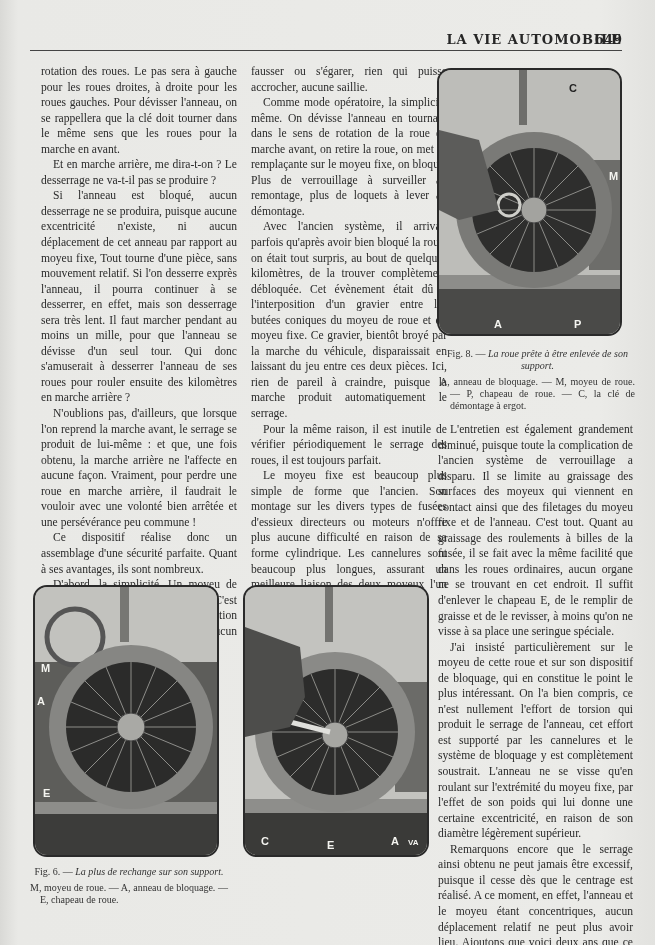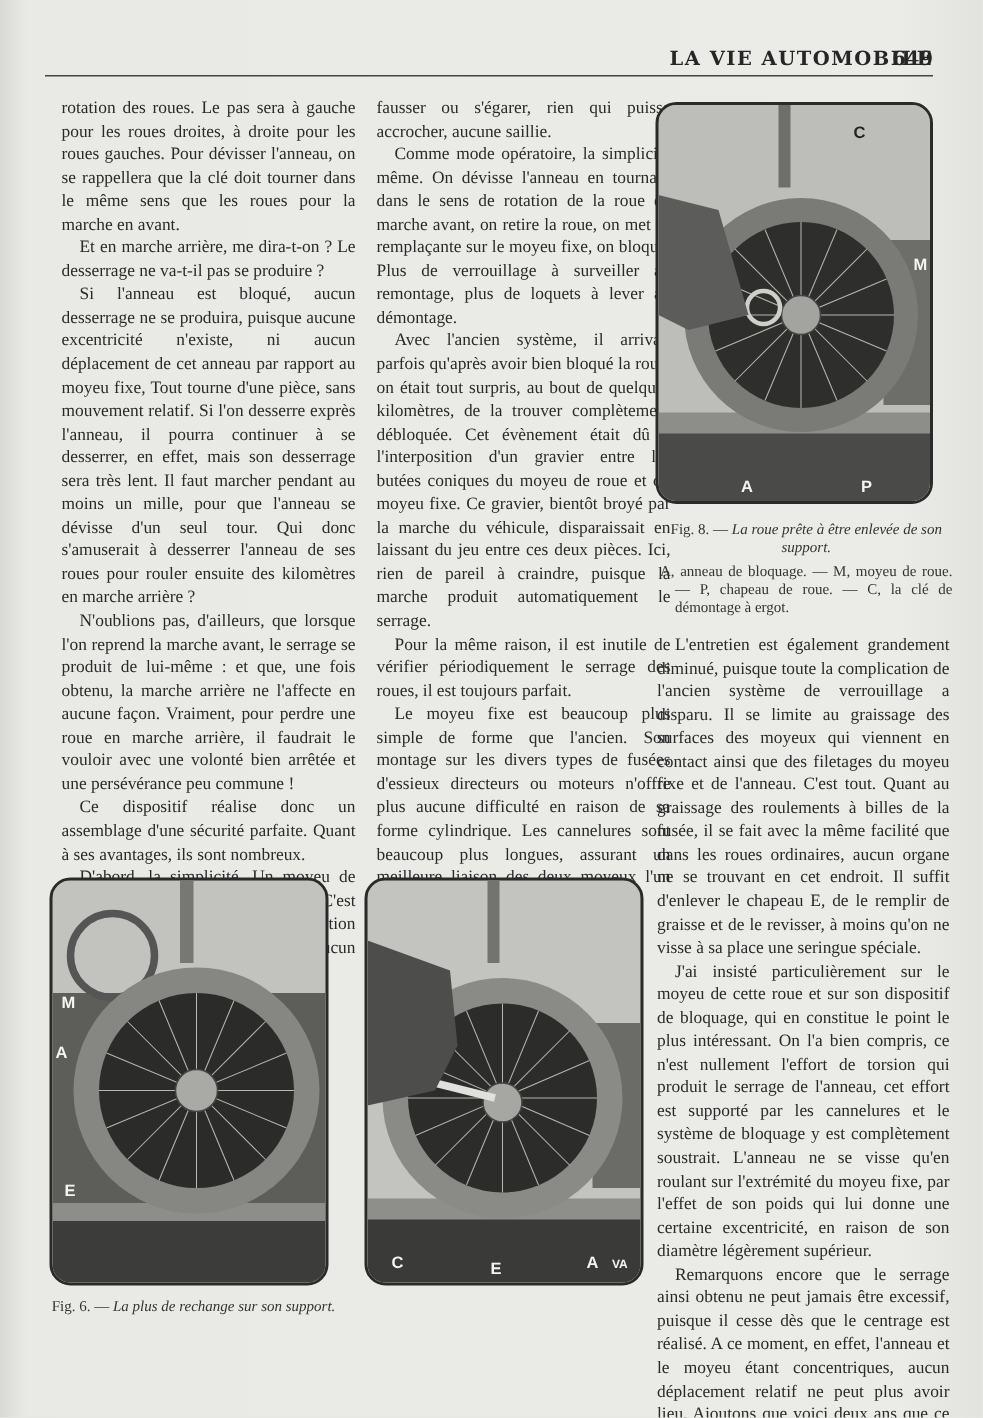--- a/index.html
+++ b/index.html
@@ -117,20 +117,21 @@
           <line x1="36" y1="165" x2="156" y2="115"></line>
       </g>
       <circle cx="96" cy="140" r="14" fill="#a9a9a5" stroke="#444"></circle>
       <text class="lbl" x="6" y="85">M</text>
       <text class="lbl" x="2" y="118">A</text>
       <text class="lbl" x="8" y="210">E</text>
     </svg>
   </div>
   <div class="cap" id="cap6">
     <div class="t"><span>Fig. 6. —</span> <i>La plus de rechange sur son support.</i></div>
+    <div class="d">M, moyeu de roue. — A, anneau de bloquage. — E, chapeau de roue.</div>
   </div>
 
   <div class="fig" id="fig7">
     <svg viewBox="0 0 182 268" preserveAspectRatio="none">
       <rect width="182" height="268" fill="#c3c3bf"></rect>
       <rect x="0" y="225" width="182" height="43" fill="#3a3a38"></rect>
       <rect x="0" y="212" width="182" height="14" fill="#8e8e8b"></rect>
       <rect x="150" y="95" width="32" height="110" fill="#6b6b68"></rect>
       <rect x="80" y="0" width="8" height="55" fill="#737370"></rect>
       <circle cx="90" cy="145" r="80" fill="#8a8a87"></circle>

